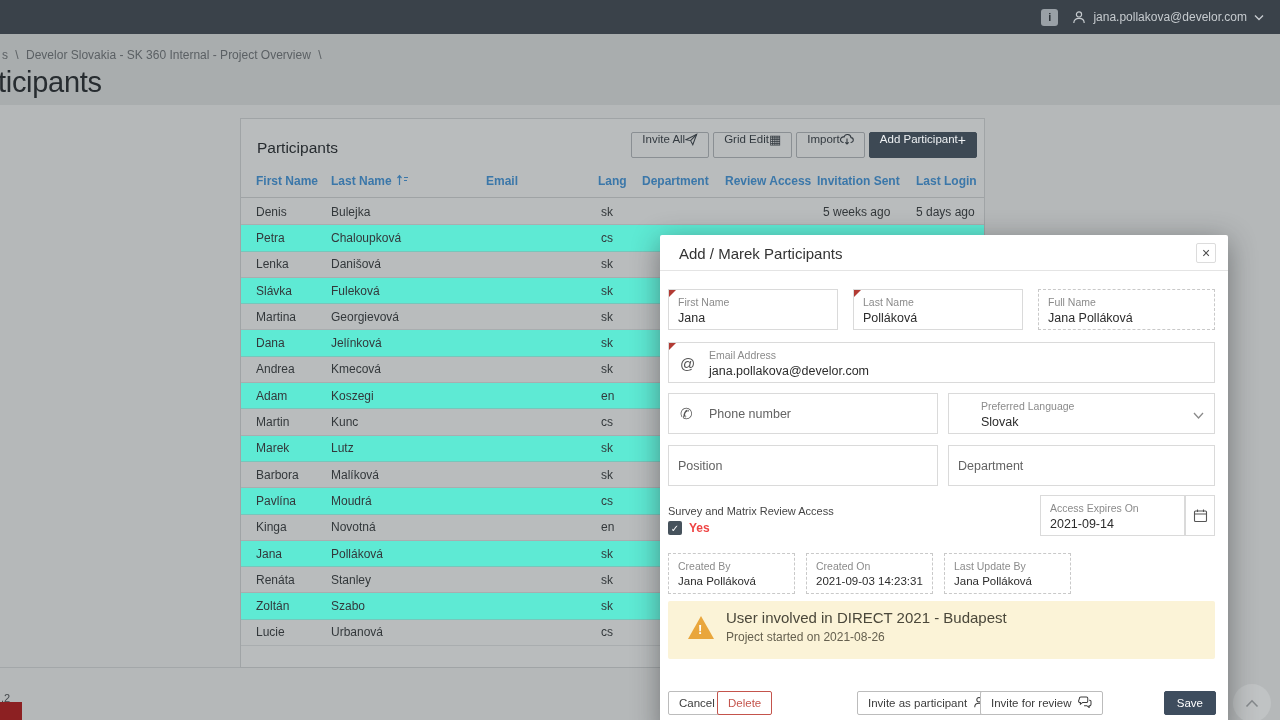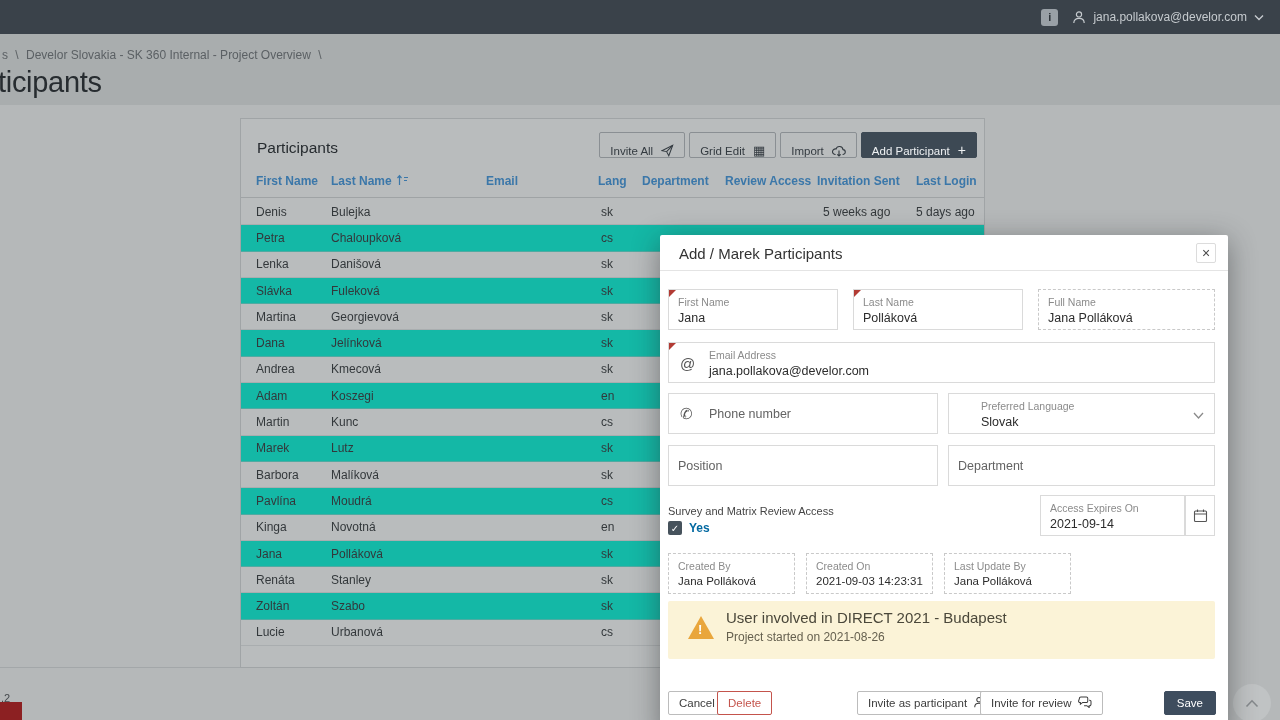--- a/index.html
+++ b/index.html
@@ -18,36 +18,36 @@
   .band { position:absolute; left:0; top:34px; width:1280px; height:71px; background:#a9adae; }
   .breadcrumb { position:absolute; left:2px; top:14px; font-size:12px; color:#5b6064; white-space:nowrap; }
   .breadcrumb span { margin-right:4px; }
   .page-title { position:absolute; left:-2px; top:32px; font-size:29px; color:#272c30; letter-spacing:-0.3px; }
 
   
   .card { position:absolute; left:240px; top:118px; width:745px; height:550px;
           background:#b9bcbd; border:1px solid #a0a4a6; }
   .card-title { position:absolute; left:16px; top:20px; font-size:15.5px; color:#272c30; }
   .toolbar { position:absolute; right:7px; top:13px; display:flex; gap:4px; }
-  .tbtn { height:26px; display:inline-flex; align-items:flex-end; gap:8px; padding:0 10px;
+  .tbtn { height:26px; display:inline-flex; align-items:flex-start; gap:0; padding:0 10px;
           border:1px solid #8a8f93; background:transparent; font-size:11.5px; color:#333a40;
           font-family:inherit; cursor:pointer; border-radius:2px; }
   .tbtn svg { display:block; }
   .tbtn.dark { background:#3d4954; border-color:#3d4954; color:#eef1f3; }
   .grid-glyph { font-size:13px; line-height:1; }
   .plus-glyph { font-size:14px; line-height:1; }
 
   .thead { position:absolute; left:0; top:46px; width:743px; height:33px;
            display:grid; grid-template-columns:75px 155px 112px 44px 83px 92px 99px 70px;
            padding-left:15px; align-items:center; border-bottom:1px solid #9fa3a5; }
   .thead .hc { font-size:12px; font-weight:bold; color:#3b77a9; cursor:pointer; white-space:nowrap; display:flex; align-items:center; gap:4px; }
   .tbody { position:absolute; left:0; top:80px; width:743px; bottom:0; overflow:hidden; }
   .trow { height:26.3px; display:grid; grid-template-columns:75px 155px 112px 44px 83px 92px 99px 70px;
           padding-left:15px; align-items:center; border-bottom:1px solid rgba(150,155,158,.45); cursor:pointer; }
-  .trow.alt { background:#14b8a6; }
+  .trow.alt { background:#5eead4; }
   .trow .c { font-size:12px; color:#33383b; white-space:nowrap; overflow:hidden; }
   .trow .lang { padding-left:3px; }
   .trow .invite { padding-left:6px; }
   .full-line { position:absolute; left:0; top:667px; width:985px; height:1px; background:#a3a7a9; }
 
   
   .modal { position:absolute; left:660px; top:235px; width:568px; height:500px; background:#ffffff;
            box-shadow:0 6px 28px rgba(30,33,36,.45); z-index:10; border-radius:2px; }
   .modal-head { position:absolute; left:0; top:0; width:100%; height:36px; border-bottom:1px solid #e4e4e4; }
   .modal-title { position:absolute; left:19px; top:10px; font-size:15px; color:#333; }
@@ -63,21 +63,21 @@
                        border-top:7px solid #b23b34; border-right:7px solid transparent; }
   .field.ph { display:flex; align-items:center; font-size:12.5px; color:#636363; }
   .lead-icon { position:absolute; left:11px; top:50%; transform:translateY(-50%); font-size:15px; color:#555; }
   .pad-ic { padding-left:40px; }
   .chev { position:absolute; right:10px; top:50%; transform:translateY(-50%); color:#8a8a8a; }
 
   .sec-label { position:absolute; left:8px; top:270px; font-size:11px; color:#454545; }
   .chk-row { position:absolute; left:8px; top:286px; display:flex; align-items:center; gap:7px; cursor:pointer; }
   .chk { width:14px; height:14px; background:#46525c; border-radius:2px; color:#fff; font-size:10px;
          display:flex; align-items:center; justify-content:center; }
-  .chk-label { font-size:12px; font-weight:bold; color:#0369a1; }
+  .chk-label { font-size:12px; font-weight:bold; color:#ef4444; }
 
   .cal-btn { position:absolute; left:525px; top:260px; width:30px; height:41px; border:1px solid #dadada;
              background:#fff; display:flex; align-items:center; justify-content:center; cursor:pointer; }
 
   .warn { position:absolute; left:8px; top:366px; width:547px; height:58px; background:#fbf3d7; border-radius:2px; }
   .warn-icon { position:absolute; left:20px; top:15px; width:0; height:0;
                border-left:13px solid transparent; border-right:13px solid transparent;
                border-bottom:23px solid #e9a63c; }
   .warn-icon::after { content:"!"; position:absolute; left:-3px; top:6px; color:#fff; font-weight:bold; font-size:13px; }
   .warn-title { position:absolute; left:58px; top:8px; font-size:15px; color:#4a473a; }

